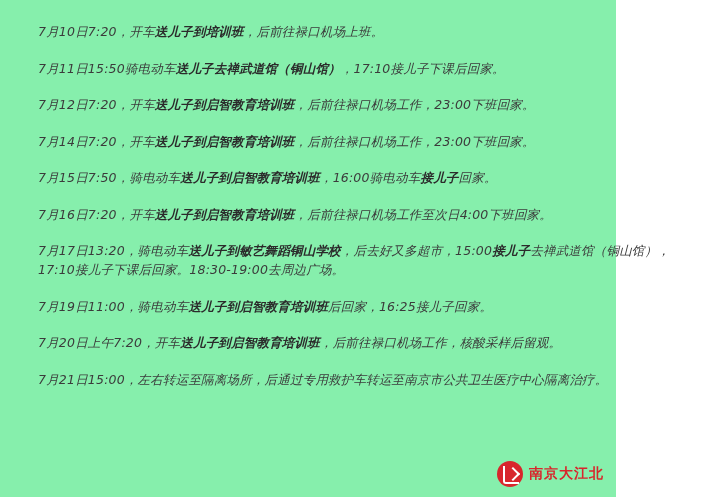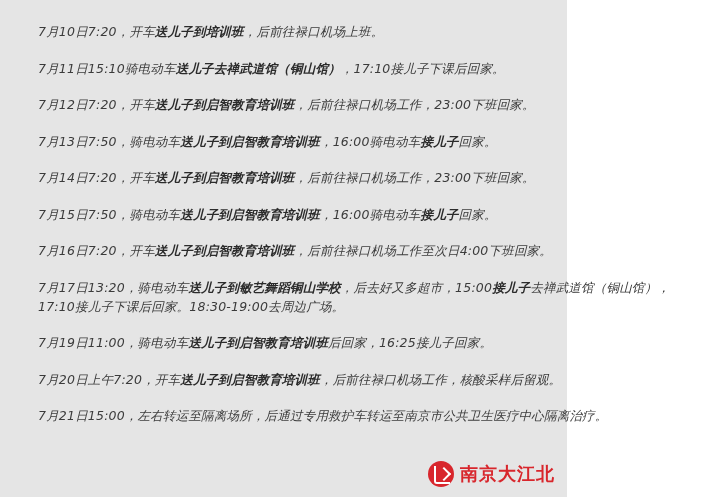--- a/index.html
+++ b/index.html
@@ -8,23 +8,23 @@
     background: #ffffff;
   }
   body {
     width: 712px;
     height: 497px;
     overflow: hidden;
     font-family: "DejaVu Sans", sans-serif;
   }
   #page {
     position: relative;
-    width: 567px;
+    width: 616px;
     height: 497px;
-    background: #e5e5e5;
+    background: #86efac;
     box-sizing: border-box;
   }
   .entries {
     position: absolute;
     left: 0;
     top: 0;
     width: 712px;
     padding: 22px 30px 0 38px;
     box-sizing: border-box;
   }
@@ -79,37 +79,36 @@
     position: absolute;
     left: 11px;
     top: 8px;
     width: 8px;
     height: 8px;
     border-top: 2px solid #ffffff;
     border-right: 2px solid #ffffff;
     transform: rotate(45deg);
   }
   .sig-text {
-    font-size: 18px;
+    font-size: 14px;
     color: #d8262c;
     font-weight: bold;
     white-space: nowrap;
     letter-spacing: 1px;
   }
 </style>
 </head>
 <body>
 
 <div id="page">
 
   <div class="entries">
       <div class="entry"><span class="seg">7月10日7:20，开车</span><span class="seg bold">送儿子到培训班</span><span class="seg">，后前往禄口机场上班。</span></div>
-      <div class="entry"><span class="seg">7月11日15:10骑电动车</span><span class="seg bold">送儿子去禅武道馆（铜山馆）</span><span class="seg">，17:10接儿子下课后回家。</span></div>
+      <div class="entry"><span class="seg">7月11日15:50骑电动车</span><span class="seg bold">送儿子去禅武道馆（铜山馆）</span><span class="seg">，17:10接儿子下课后回家。</span></div>
       <div class="entry"><span class="seg">7月12日7:20，开车</span><span class="seg bold">送儿子到启智教育培训班</span><span class="seg">，后前往禄口机场工作，23:00下班回家。</span></div>
-      <div class="entry"><span class="seg">7月13日7:50，骑电动车</span><span class="seg bold">送儿子到启智教育培训班</span><span class="seg">，16:00骑电动车</span><span class="seg bold">接儿子</span><span class="seg">回家。</span></div>
       <div class="entry"><span class="seg">7月14日7:20，开车</span><span class="seg bold">送儿子到启智教育培训班</span><span class="seg">，后前往禄口机场工作，23:00下班回家。</span></div>
       <div class="entry"><span class="seg">7月15日7:50，骑电动车</span><span class="seg bold">送儿子到启智教育培训班</span><span class="seg">，16:00骑电动车</span><span class="seg bold">接儿子</span><span class="seg">回家。</span></div>
       <div class="entry"><span class="seg">7月16日7:20，开车</span><span class="seg bold">送儿子到启智教育培训班</span><span class="seg">，后前往禄口机场工作至次日4:00下班回家。</span></div>
       <div class="entry"><span class="seg">7月17日13:20，骑电动车</span><span class="seg bold">送儿子到敏艺舞蹈铜山学校</span><span class="seg">，后去好又多超市，15:00</span><span class="seg bold">接儿子</span><span class="seg">去禅武道馆（铜山馆），17:10接儿子下课后回家。18:30-19:00去周边广场。</span></div>
       <div class="entry"><span class="seg">7月19日11:00，骑电动车</span><span class="seg bold">送儿子到启智教育培训班</span><span class="seg">后回家，16:25接儿子回家。</span></div>
       <div class="entry"><span class="seg">7月20日上午7:20，开车</span><span class="seg bold">送儿子到启智教育培训班</span><span class="seg">，后前往禄口机场工作，核酸采样后留观。</span></div>
       <div class="entry last"><span class="seg">7月21日15:00，左右转运至隔离场所，后通过专用救护车转运至南京市公共卫生医疗中心隔离治疗。</span></div>
     </div>
 
   <div class="signature">

